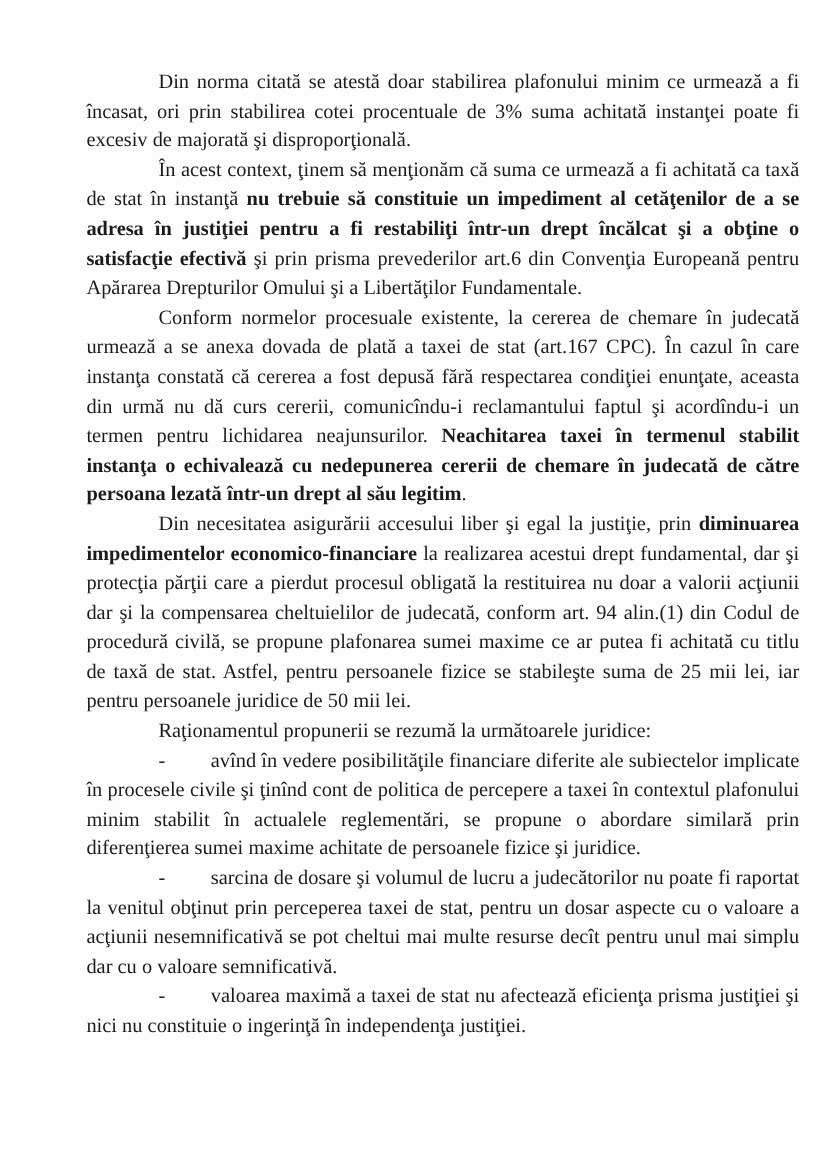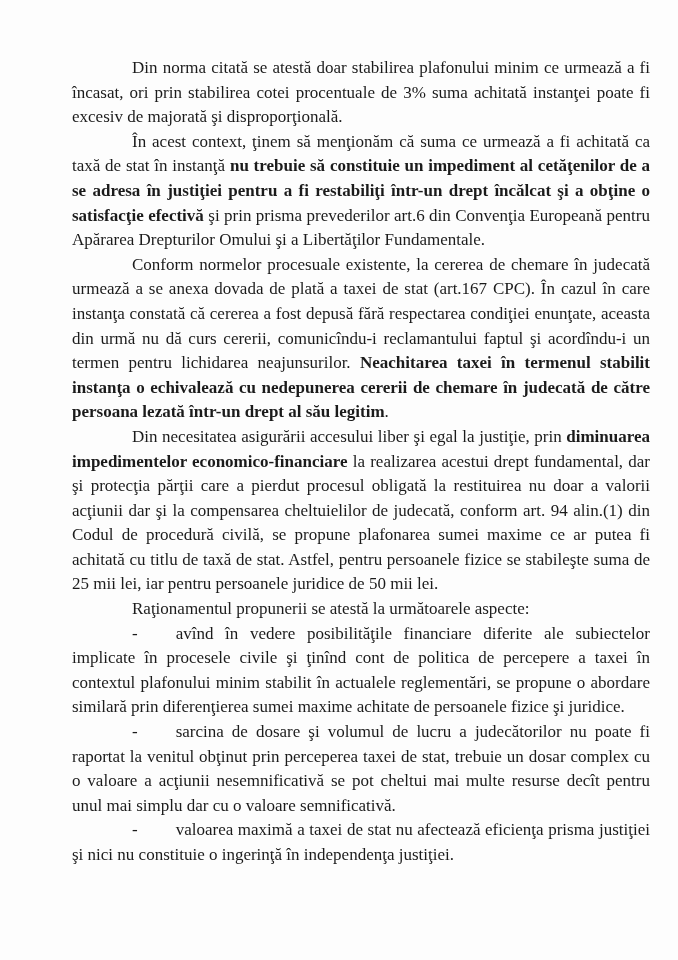--- a/index.html
+++ b/index.html
@@ -7,21 +7,21 @@
     width: 678px;
     height: 960px;
     background: #ffffff;
     font-family: "Liberation Serif", "DejaVu Serif", serif;
   }
   .page {
     width: 678px;
     height: 960px;
     background: #fdfdfd;
     color: #1b1b1b;
-    padding: 56px 28px 0 72px;
+    padding: 56px 12px 0 72px;
     overflow: hidden;
   }
   .doc {
     width: 100%;
     font-size: 17px;
     line-height: 24.6px;
     text-align: justify;
     -webkit-hyphens: none;
     hyphens: none;
   }
@@ -42,22 +42,22 @@
   <div class="doc">
 
     <p class="para"><span>Din norma citată se atestă doar stabilirea plafonului minim ce urmează a fi încasat, ori prin stabilirea cotei procentuale de 3%  suma achitată instanţei poate fi excesiv de majorată şi disproporţională.</span></p>
 
     <p class="para"><span>În acest context, ţinem să menţionăm că suma ce urmează a fi achitată ca taxă de stat în instanţă </span><span class="b">nu trebuie să constituie un impediment al cetăţenilor de a se adresa în justiţiei pentru a fi restabiliţi într-un drept încălcat şi a obţine o satisfacţie efectivă</span><span> şi prin prisma prevederilor art.6 din Convenţia Europeană pentru Apărarea Drepturilor Omului şi a Libertăţilor Fundamentale.</span></p>
 
     <p class="para"><span>Conform normelor procesuale existente, la cererea de chemare în judecată urmează a se anexa dovada de plată a taxei de stat (art.167 CPC). În cazul în care instanţa constată că cererea a fost depusă fără respectarea condiţiei enunţate, aceasta din urmă nu dă curs cererii, comunicîndu-i reclamantului faptul şi acordîndu-i un termen pentru lichidarea neajunsurilor. </span><span class="b">Neachitarea taxei în termenul stabilit instanţa o echivalează cu nedepunerea cererii de chemare în judecată de către persoana lezată într-un drept al său legitim</span><span>.</span></p>
 
     <p class="para"><span>Din necesitatea asigurării accesului liber şi egal la justiţie, prin </span><span class="b">diminuarea impedimentelor economico-financiare</span><span> la realizarea acestui drept fundamental, dar şi protecţia părţii care a pierdut procesul obligată la restituirea nu doar a valorii acţiunii dar şi la compensarea cheltuielilor de judecată, conform art. 94 alin.(1) din Codul de procedură civilă, se propune plafonarea sumei maxime ce ar putea fi achitată cu titlu de taxă de stat. Astfel, pentru persoanele fizice se stabileşte suma de 25 mii lei, iar pentru persoanele juridice de 50 mii lei.</span></p>
 
-    <p class="para"><span>Raţionamentul propunerii se atestă la următoarele aspecte:</span></p>
+    <p class="para"><span>Raţionamentul propunerii se rezumă la următoarele juridice:</span></p>
 
     <p class="para"><span>-</span><span class="tab"></span><span>avînd în vedere posibilităţile financiare diferite ale subiectelor implicate în procesele civile şi ţinînd cont de politica de percepere a taxei în contextul plafonului minim stabilit în actualele reglementări, se propune o abordare similară prin diferenţierea sumei maxime achitate de  persoanele fizice şi juridice.</span></p>
 
-    <p class="para"><span>-</span><span class="tab"></span><span>sarcina de dosare şi volumul de lucru a judecătorilor nu poate fi raportat la venitul obţinut prin perceperea taxei de stat, trebuie un dosar complex cu o valoare a acţiunii nesemnificativă se pot cheltui mai multe resurse decît pentru unul mai simplu dar cu o valoare semnificativă.</span></p>
+    <p class="para"><span>-</span><span class="tab"></span><span>sarcina de dosare şi volumul de lucru a judecătorilor nu poate fi raportat la venitul obţinut prin perceperea taxei de stat, pentru un dosar aspecte cu o valoare a acţiunii nesemnificativă se pot cheltui mai multe resurse decît pentru unul mai simplu dar cu o valoare semnificativă.</span></p>
 
     <p class="para"><span>-</span><span class="tab"></span><span>valoarea maximă a taxei de stat nu afectează eficienţa prisma justiţiei şi nici nu constituie o ingerinţă în independenţa justiţiei.</span></p>
 
   </div>
 </div>
 
 </body></html>

